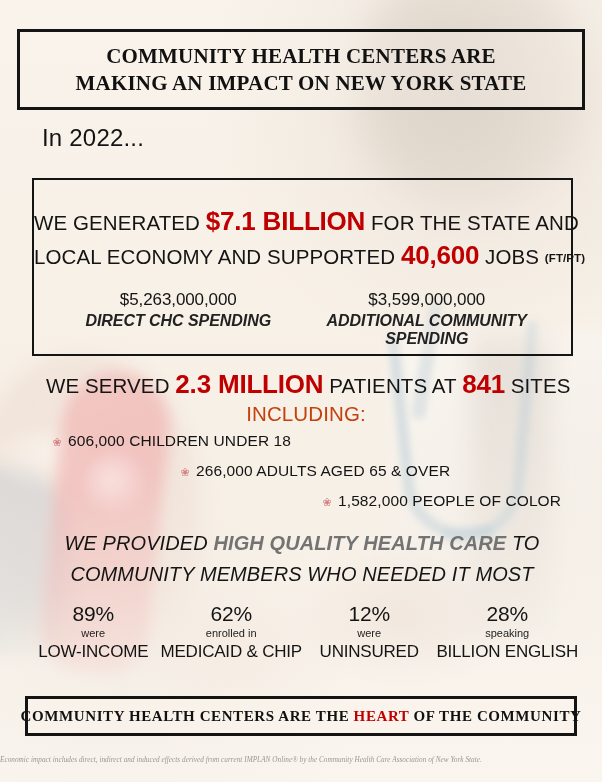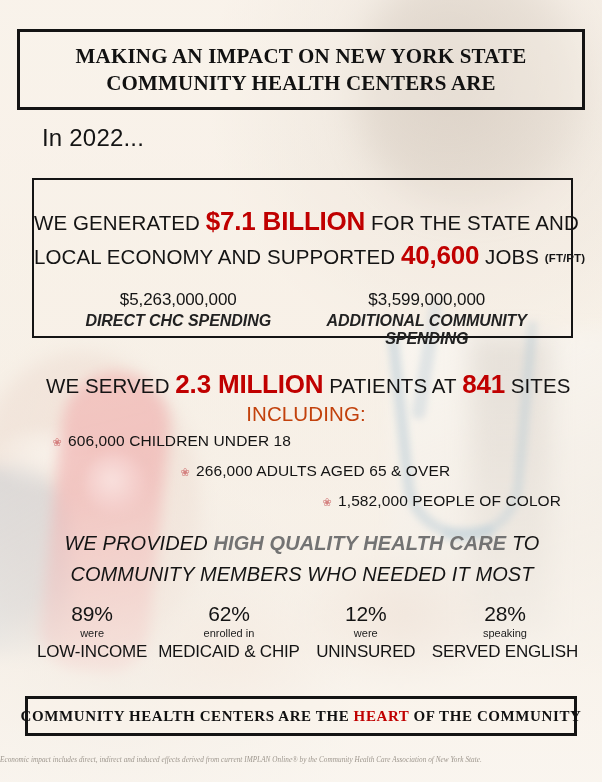--- a/index.html
+++ b/index.html
@@ -193,21 +193,21 @@
     left: 42px; top: 124px;
     font-size: 24px;
     color: #141414;
     letter-spacing: 0.2px;
   }
 
   
   .econ-box {
     position: absolute;
     left: 32px; top: 178px;
-    width: 541px; height: 160px;
+    width: 541px; height: 178px;
     border: 2px solid #141414;
     box-sizing: border-box;
     background: rgba(250,244,236,0.24);
   }
   .econ-line {
     position: absolute;
     left: 0; right: 0;
     text-align: center;
     font-size: 20.5px;
     letter-spacing: 0.1px;
@@ -397,22 +397,22 @@
     <div class="bg-steth-l"></div>
     <div class="bg-steth-r"></div>
     <div class="bg-hands"></div>
     <div class="bg-hand-small"></div>
     <div class="bg-veil"></div>
   </div>
 
   <div class="content">
 
     <div class="title-box">
+      <div class="title-line">COMMUNITY HEALTH CENTERS ARE</div>
       <div class="title-line">MAKING AN IMPACT ON NEW YORK STATE</div>
-      <div class="title-line">COMMUNITY HEALTH CENTERS ARE</div>
     </div>
 
     <div class="year-line">In 2022...</div>
 
     <div class="econ-box">
 
       <div class="econ-line l1">
         <span>WE GENERATED </span><span class="big-red">$7.1 BILLION</span><span> FOR THE STATE AND</span>
       </div>
 
@@ -471,21 +471,21 @@
         <div class="stat-label">MEDICAID &amp; CHIP</div>
       </div>
       <div class="stat">
         <div class="stat-pct">12%</div>
         <div class="stat-sub">were</div>
         <div class="stat-label">UNINSURED</div>
       </div>
       <div class="stat">
         <div class="stat-pct">28%</div>
         <div class="stat-sub">speaking</div>
-        <div class="stat-label">SERVED ENGLISH</div>
+        <div class="stat-label">BILLION ENGLISH</div>
       </div>
     </div>
 
     <div class="banner">
       <div class="banner-text">
         <span>COMMUNITY HEALTH CENTERS ARE THE </span><span class="hl">HEART</span><span> OF THE COMMUNITY</span>
       </div>
     </div>
 
     <div class="footnote">Economic impact includes direct, indirect and induced effects derived from current IMPLAN Online® by the Community Health Care Association of New York State.</div>

